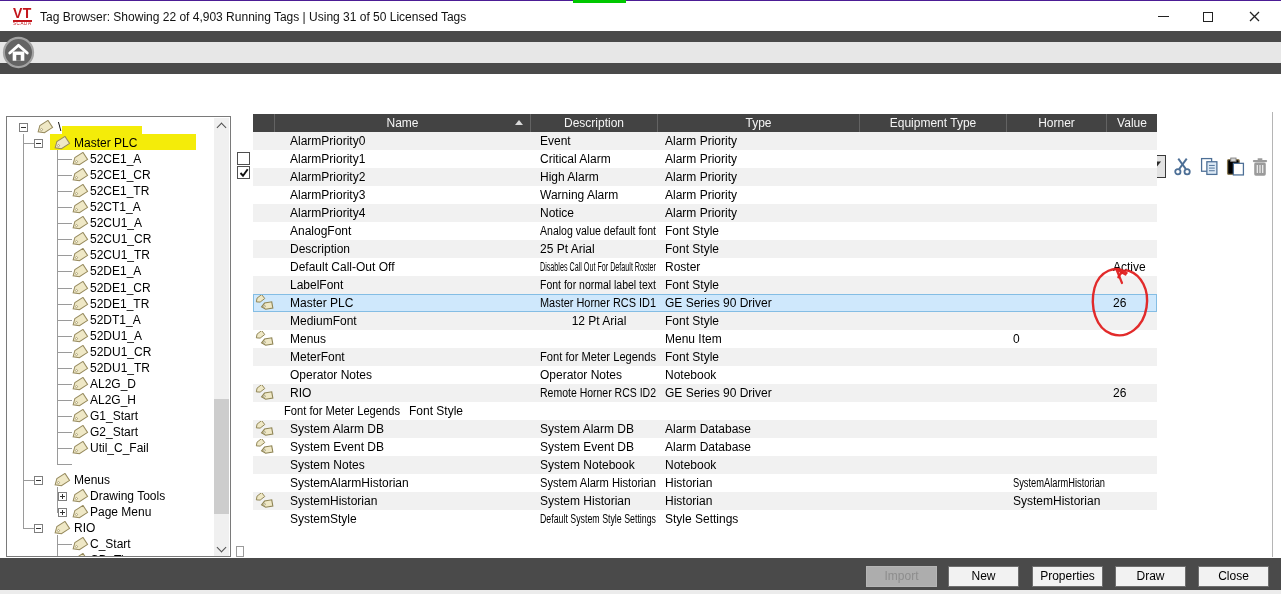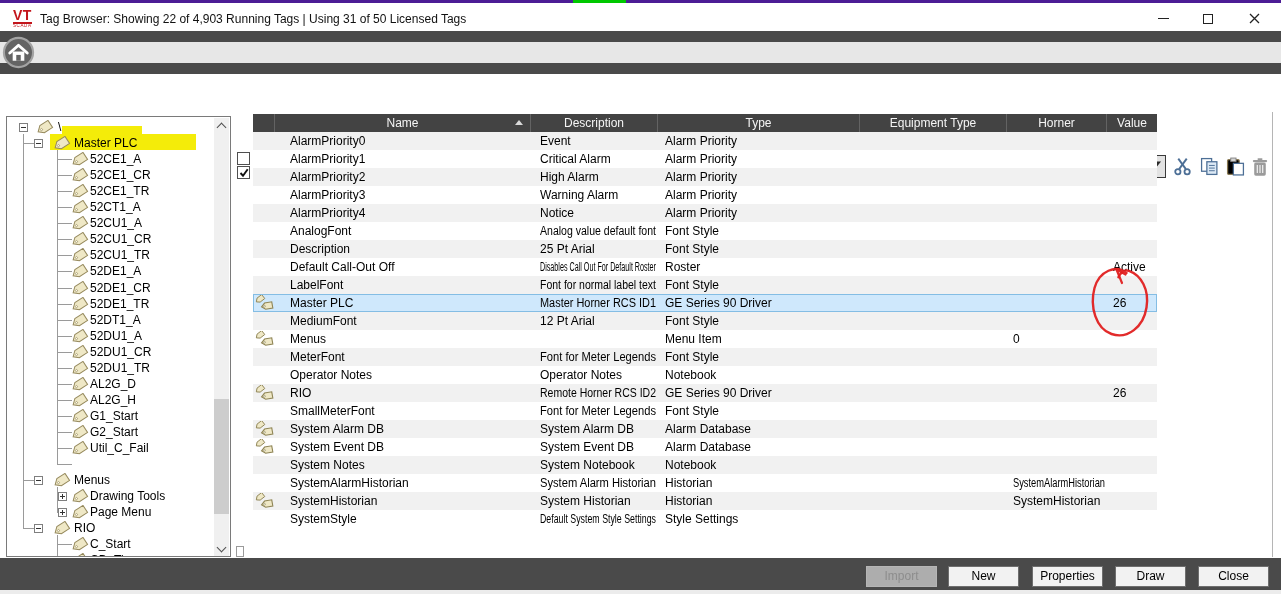--- a/index.html
+++ b/index.html
@@ -2,21 +2,21 @@
 <html><head>
 <meta charset="utf-8">
 <style>
   * { box-sizing: border-box; margin:0; padding:0; }
   html,body { width:1281px; height:594px; }
   body {
     position:relative; font-family:"Liberation Sans", sans-serif; font-size:12px;
     background:#ffffff; overflow:hidden; color:#000;
   }
   
-  .titlebar { position:absolute; left:0; top:0; width:1281px; height:25px; background:#fff; border-top:3px solid #4c1d95;}
+  .titlebar { position:absolute; left:0; top:0; width:1281px; height:25px; background:#fff; border-top:1px solid #4c1d95;}
   .green-tab { position:absolute; left:573px; top:0; width:53px; height:3px; background:#00c800; z-index:70; }
   .logo { position:absolute; left:13px; top:5px; width:26px; line-height:1; }
   .logo .vt { font-weight:bold; font-size:14px; color:#c3161c; letter-spacing:0.5px; border-bottom:2px solid #c3161c; display:inline-block; padding-bottom:0; }
   .logo .scada { display:block; font-size:4.5px; color:#c3161c; letter-spacing:0.6px; }
   .title-text { position:absolute; left:40px; top:9px; font-size:12px; color:#111; white-space:nowrap; }
   .winbtn { position:absolute; top:1px; width:42px; height:29px; display:flex; align-items:center; justify-content:center; }
   .wb-min { left:1142px; } .wb-max { left:1187px; } .wb-close { left:1233px; }
   .ic-min { width:11px; height:0; border-top:1.6px solid #222; }
   .ic-max { width:10px; height:10px; border:1.4px solid #222; }
   
@@ -609,21 +609,21 @@
         <div class="tcell" style="width: 256px; padding-left: 15px;"><span class="ft">Master PLC</span></div>
         <div class="tcell" style="width: 127px; padding-left: 9px;"><span class="ft" style="transform: scaleX(0.910697);">Master Horner RCS ID1</span></div>
         <div class="tcell" style="width: 202px; padding-left: 7px;"><span class="ft">GE Series 90 Driver</span></div>
         <div class="tcell" style="width: 147px; padding-left: 7px;"><span class="ft"></span></div>
         <div class="tcell" style="width: 100px; padding-left: 6px;"><span class="ft"></span></div>
         <div class="tcell" style="width: 50px; padding-left: 6px;"><span class="ft">26</span></div>
       </div>
       <div class="trow alt">
         <div class="tcell icell" style="width: 22px;"></div>
         <div class="tcell" style="width: 256px; padding-left: 15px;"><span class="ft">MediumFont</span></div>
-        <div class="tcell" style="width: 127px; padding-left: 9px;"><span class="ft">12 Pt Arial</span></div>
+        <div class="tcell" style="width: 127px; padding-left: 9px; text-align: center;"><span class="ft">12 Pt Arial</span></div>
         <div class="tcell" style="width: 202px; padding-left: 7px;"><span class="ft">Font Style</span></div>
         <div class="tcell" style="width: 147px; padding-left: 7px;"><span class="ft"></span></div>
         <div class="tcell" style="width: 100px; padding-left: 6px;"><span class="ft"></span></div>
         <div class="tcell" style="width: 50px; padding-left: 6px;"><span class="ft"></span></div>
       </div>
       <div class="trow">
         <div class="tcell icell" style="width: 22px;">
           <svg width="21" height="17" viewBox="0 0 21 17">
             <g transform="scale(0.6) rotate(-38 8 7)">
               <path d="M2,8 L6.8,3.8 L16.5,3.8 L16.5,12.2 L6.8,12.2 Z" fill="#efe8c6" stroke="#8f8556" stroke-width="1.5"></path>
@@ -673,21 +673,20 @@
         </div>
         <div class="tcell" style="width: 256px; padding-left: 15px;"><span class="ft">RIO</span></div>
         <div class="tcell" style="width: 127px; padding-left: 9px;"><span class="ft" style="transform: scaleX(0.874029);">Remote Horner RCS ID2</span></div>
         <div class="tcell" style="width: 202px; padding-left: 7px;"><span class="ft">GE Series 90 Driver</span></div>
         <div class="tcell" style="width: 147px; padding-left: 7px;"><span class="ft"></span></div>
         <div class="tcell" style="width: 100px; padding-left: 6px;"><span class="ft"></span></div>
         <div class="tcell" style="width: 50px; padding-left: 6px;"><span class="ft">26</span></div>
       </div>
       <div class="trow">
         <div class="tcell icell" style="width: 22px;"></div>
-        <div class="tcell" style="width: 256px; padding-left: 15px;"><span class="ft">SmallMeterFont</span></div>
         <div class="tcell" style="width: 127px; padding-left: 9px;"><span class="ft" style="transform: scaleX(0.929976);">Font for Meter Legends</span></div>
         <div class="tcell" style="width: 202px; padding-left: 7px;"><span class="ft">Font Style</span></div>
         <div class="tcell" style="width: 147px; padding-left: 7px;"><span class="ft"></span></div>
         <div class="tcell" style="width: 100px; padding-left: 6px;"><span class="ft"></span></div>
         <div class="tcell" style="width: 50px; padding-left: 6px;"><span class="ft"></span></div>
       </div>
       <div class="trow alt">
         <div class="tcell icell" style="width: 22px;">
           <svg width="21" height="17" viewBox="0 0 21 17">
             <g transform="scale(0.6) rotate(-38 8 7)">

